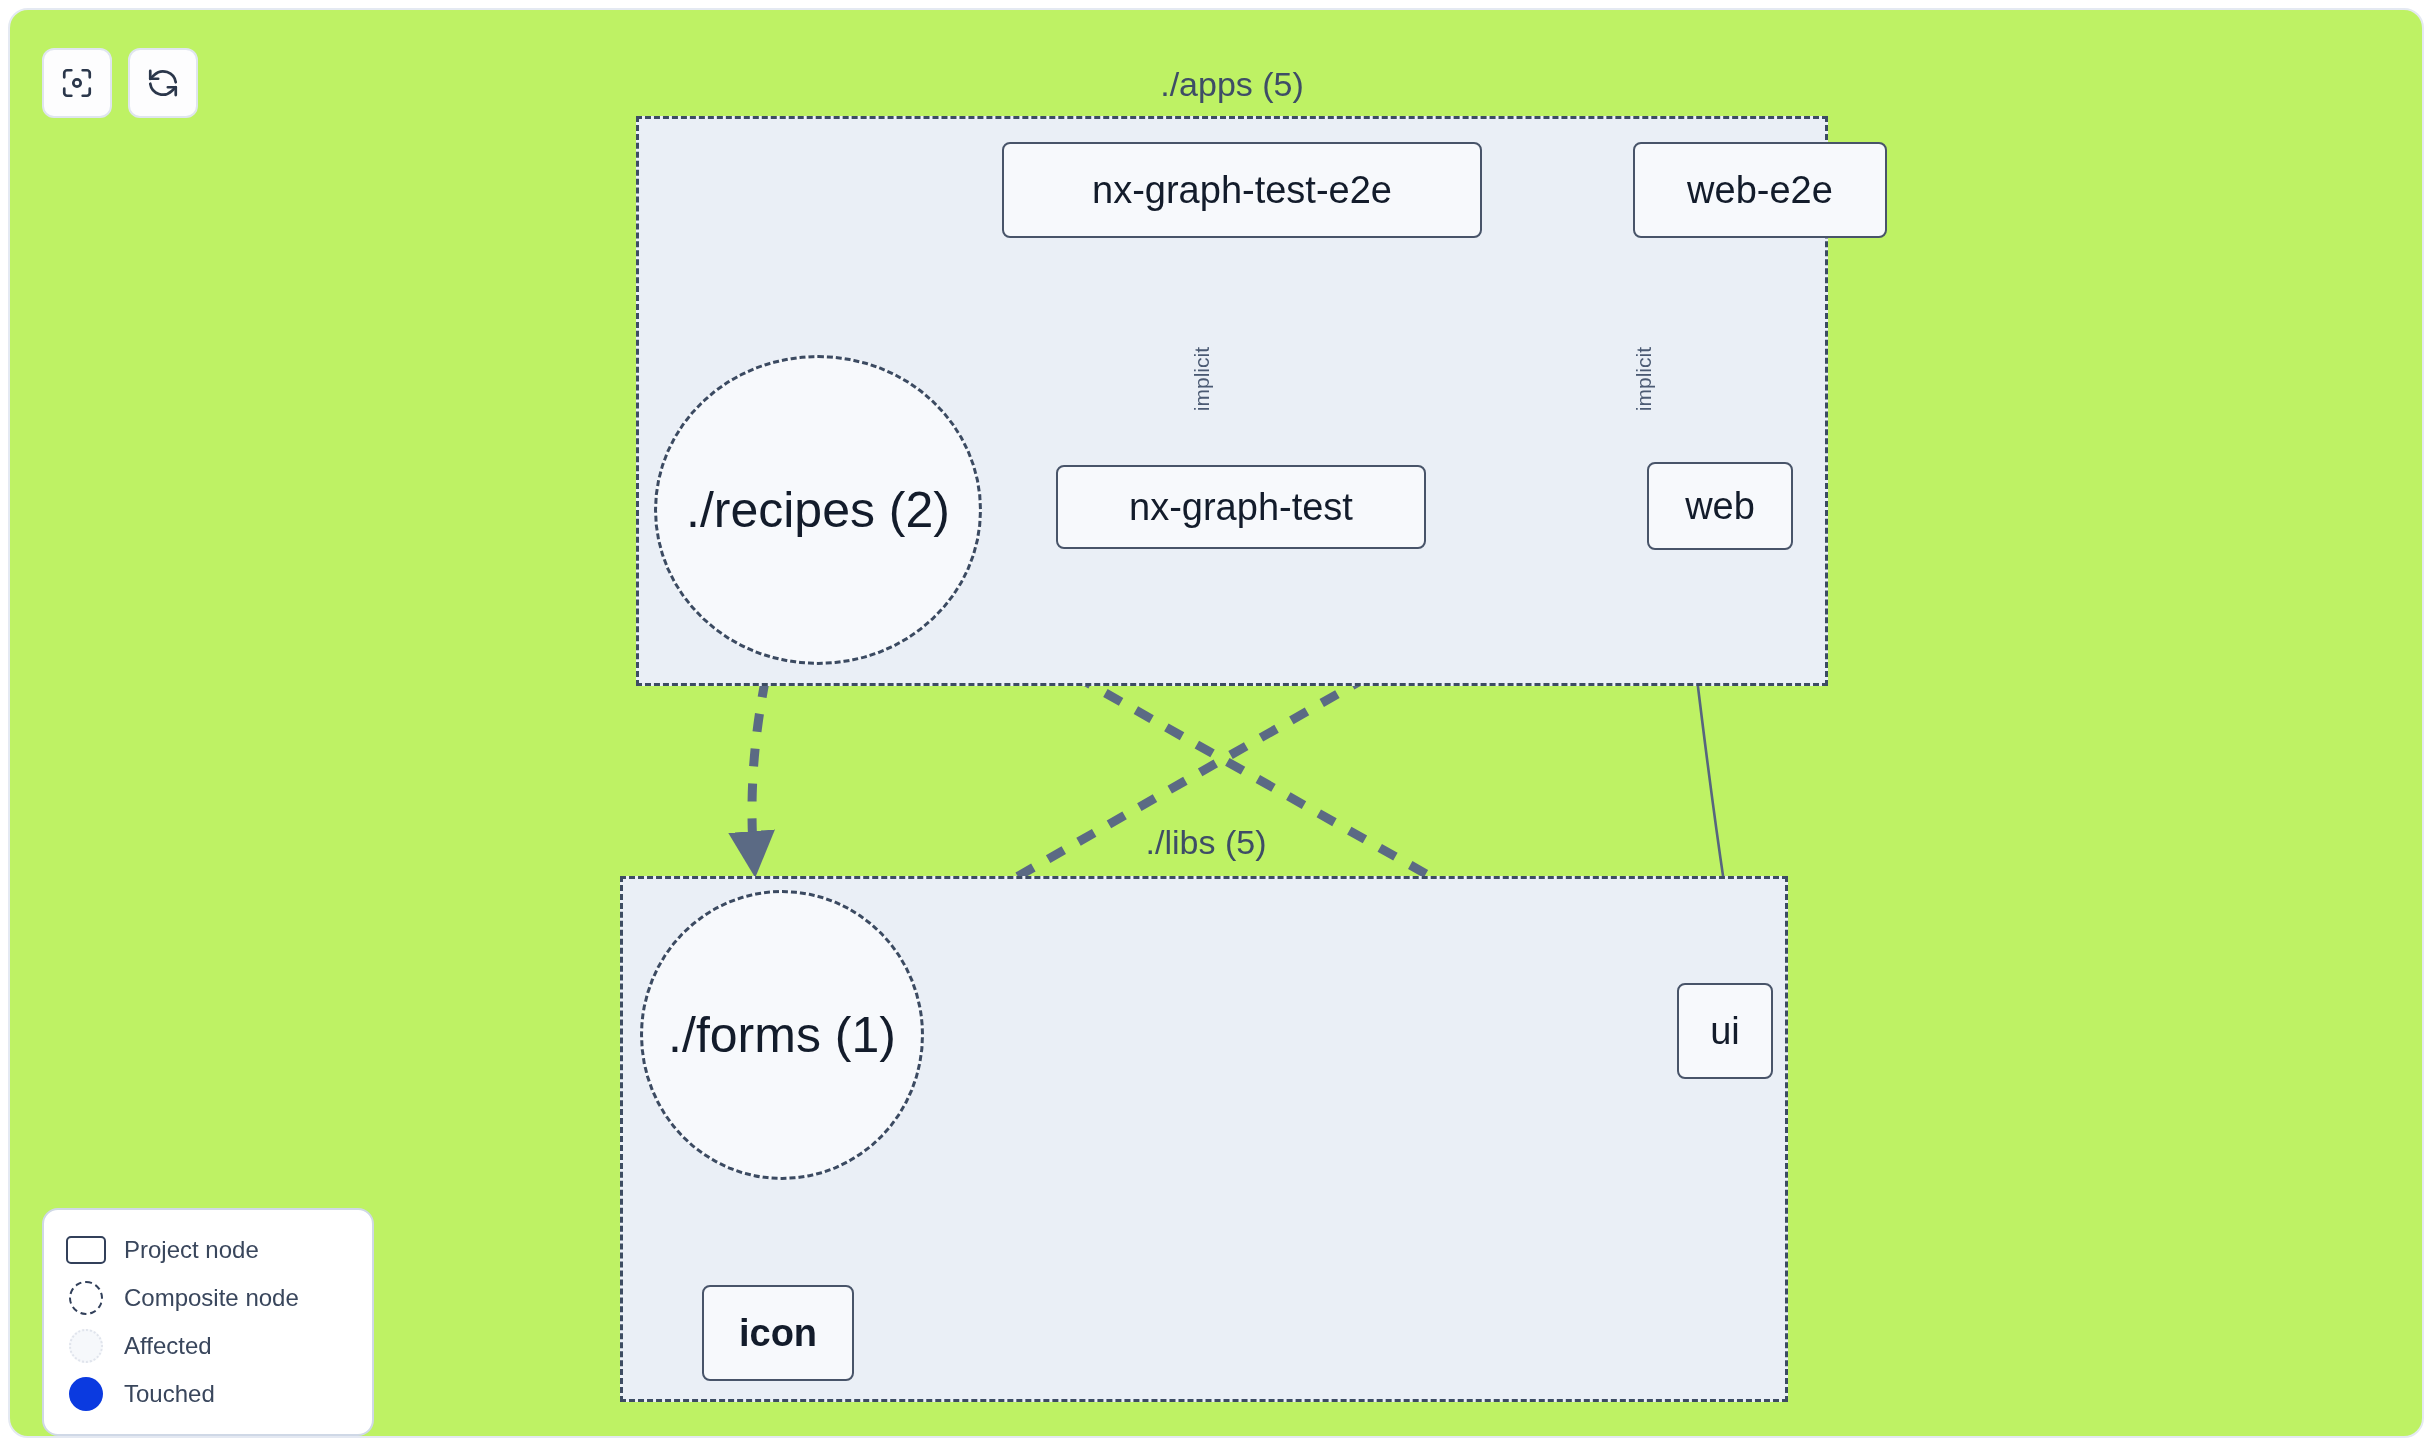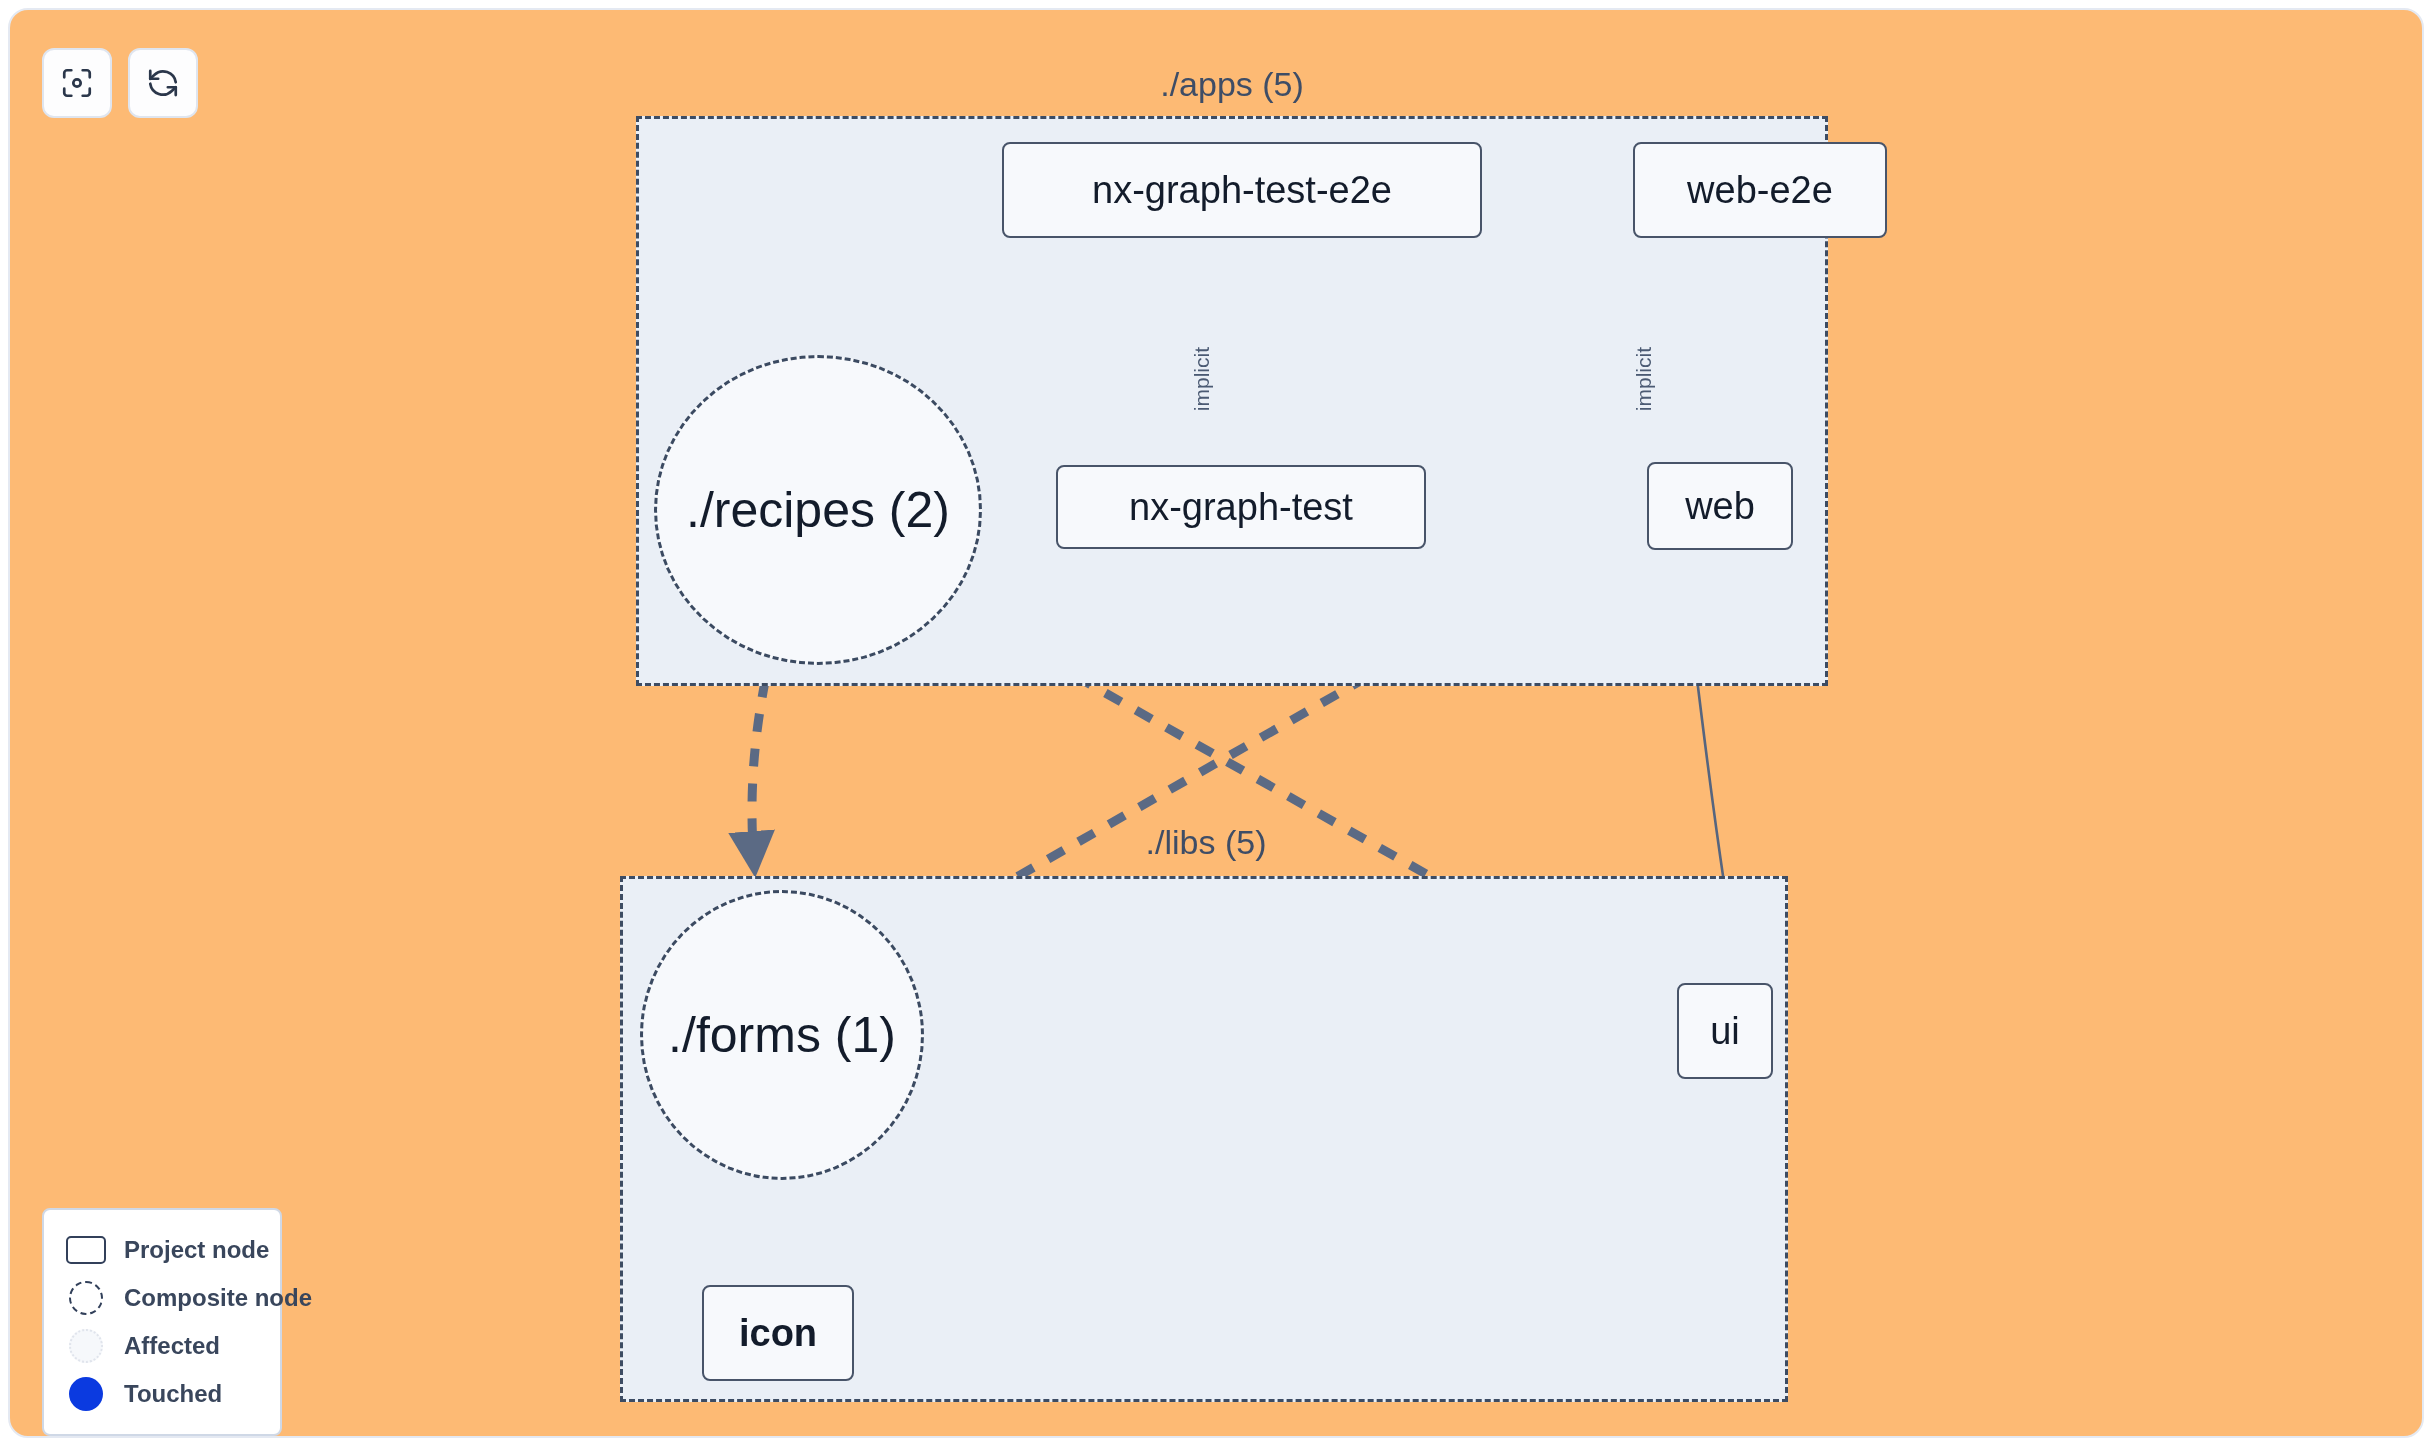--- a/index.html
+++ b/index.html
@@ -18,21 +18,21 @@
 
   
   .graph-card {
     position: absolute;
     left: 8px;
     top: 8px;
     width: 2416px;
     height: 1430px;
     border: 2px solid #e4e9f2;
     border-radius: 20px;
-    background: #fdba74;
+    background: #bef264;
     box-sizing: border-box;
   }
 
   
   .toolbar {
     position: absolute;
     left: 32px;
     top: 38px;
     display: flex;
     gap: 16px;
@@ -60,28 +60,27 @@
     height: 1446px;
     z-index: 10;
     pointer-events: none;
   }
 
   
   .legend {
     position: absolute;
     left: 32px;
     top: 1198px;
-    width: 240px;
+    width: 332px;
     border: 2px solid #cfd8e6;
-    border-radius: 8px;
+    border-radius: 16px;
     background: #ffffff;
     padding: 16px 18px;
     box-sizing: border-box;
     z-index: 40;
-    font-weight: bold;
   }
   .legend-row {
     display: flex;
     align-items: center;
     height: 48px;
   }
   .legend-swatch {
     width: 48px;
     display: flex;
     align-items: center;

